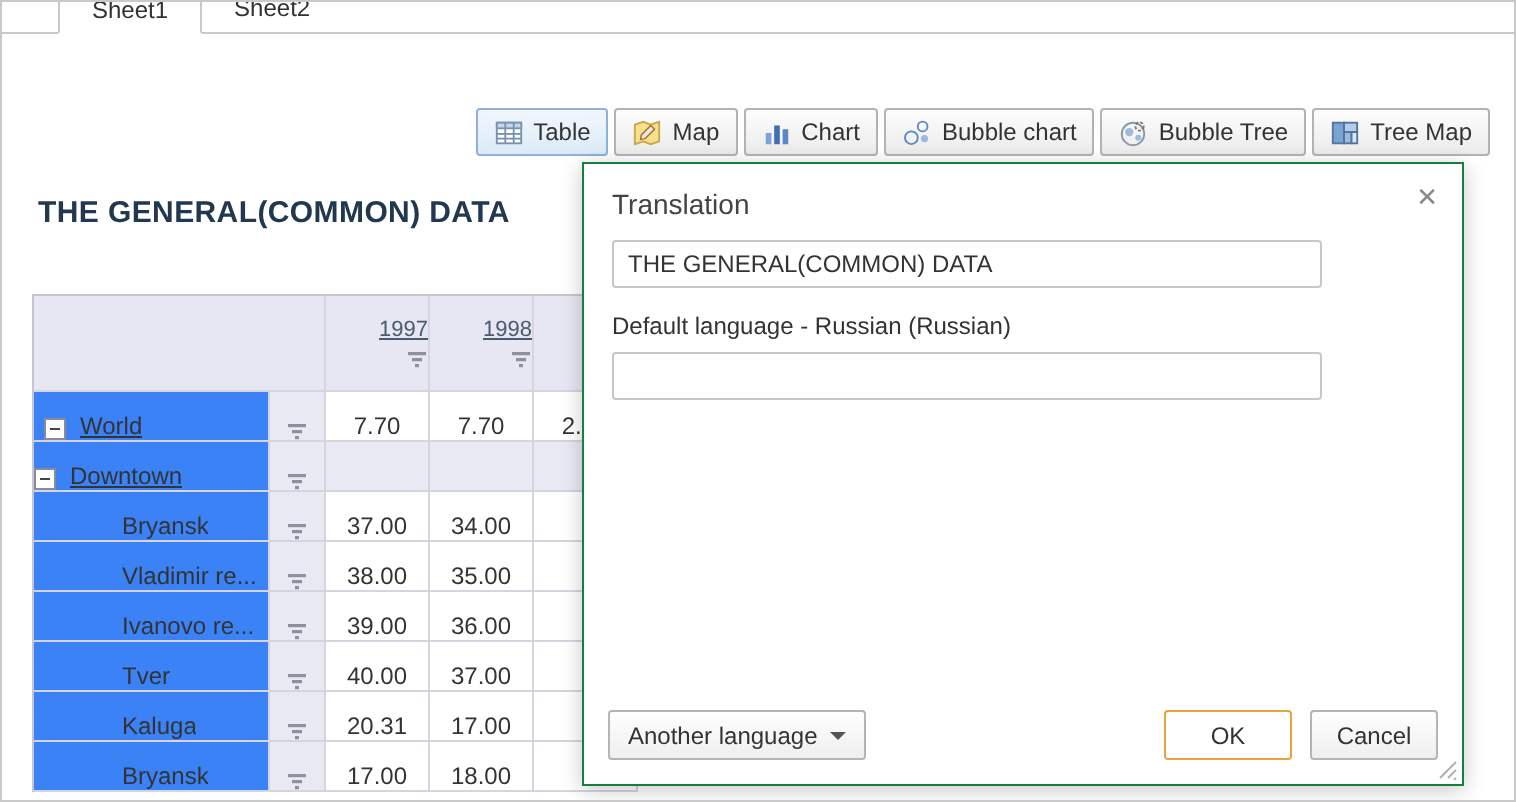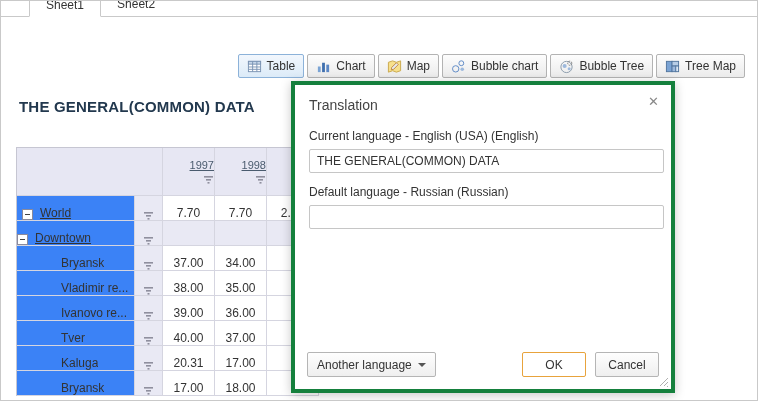--- a/index.html
+++ b/index.html
@@ -70,22 +70,22 @@
     display:inline-flex; align-items:center; justify-content:center;
     margin-right:7px; flex:0 0 auto; cursor:pointer;
   }
   .expander::before { content:""; width:5px; height:1px; background:#444; }
   .rlabel { white-space:nowrap; overflow:hidden; }
   .rlabel.link { text-decoration:underline; cursor:pointer; }
   .funnel { display:block; cursor:pointer; }
 
   
   .dialog {
-    position:absolute; left:290px; top:80px; width:384px; height:312px;
-    background:#fff; border:4px solid #15803d;
+    position:absolute; left:290px; top:80px; width:441px; height:312px;
+    background:#fff; border:1px solid #15803d;
     box-shadow:0 2px 10px rgba(0,0,0,.22); z-index:10;
   }
   .dlg-title {
     font-size:14px; color:#444; padding:12px 14px 4px;
   }
   .dlg-close {
     position:absolute; top:10px; right:12px; font-size:13px; color:#888;
     cursor:pointer; line-height:14px;
   }
   .dlg-label { font-size:12px; color:#333; margin:12px 14px 0; }
@@ -130,32 +130,32 @@
         <rect x="1.5" y="2.5" width="13" height="3" fill="#c6d7ea" stroke="#7a93b3"></rect>
         <line x1="6" y1="2.5" x2="6" y2="13.5" stroke="#7a93b3"></line>
         <line x1="10.5" y1="2.5" x2="10.5" y2="13.5" stroke="#7a93b3"></line>
         <line x1="1.5" y1="8.5" x2="14.5" y2="8.5" stroke="#7a93b3"></line>
         <line x1="1.5" y1="11" x2="14.5" y2="11" stroke="#7a93b3"></line>
       </svg>
       <span>Table</span>
     </div>
     <div class="tbtn">
       <svg width="15" height="15" viewBox="0 0 16 16">
+        <path d="M1.5 3.5 6 2l4 1.5L14.5 2v10.5L10 14 6 12.5l-4.5 1.5z" fill="#f7e08c" stroke="#c9a84c"></path>
+        <path d="M5 9l5-5 2 2-5 5-2.4.4z" fill="#e8e8e8" stroke="#b06f2e" stroke-width="0.8"></path>
+      </svg>
+      <span>Map</span>
+    </div>
+    <div class="tbtn">
+      <svg width="15" height="15" viewBox="0 0 16 16">
         <rect x="2" y="8" width="3" height="6" fill="#7aa3d4"></rect>
         <rect x="6.5" y="4" width="3" height="10" fill="#3f6fae"></rect>
         <rect x="11" y="6" width="3" height="8" fill="#5b87c5"></rect>
       </svg>
       <span>Chart</span>
-    </div>
-    <div class="tbtn">
-      <svg width="15" height="15" viewBox="0 0 16 16">
-        <path d="M1.5 3.5 6 2l4 1.5L14.5 2v10.5L10 14 6 12.5l-4.5 1.5z" fill="#f7e08c" stroke="#c9a84c"></path>
-        <path d="M5 9l5-5 2 2-5 5-2.4.4z" fill="#e8e8e8" stroke="#b06f2e" stroke-width="0.8"></path>
-      </svg>
-      <span>Map</span>
     </div>
     <div class="tbtn">
       <svg width="15" height="15" viewBox="0 0 16 16">
         <circle cx="5" cy="10.5" r="3.4" fill="none" stroke="#5b87c5"></circle>
         <circle cx="11" cy="4.5" r="2.6" fill="none" stroke="#5b87c5"></circle>
         <circle cx="12" cy="11" r="1.9" fill="#9db9dd"></circle>
       </svg>
       <span>Bubble chart</span>
     </div>
     <div class="tbtn">
@@ -337,21 +337,20 @@
       <div class="cell valc">17.00</div>
       <div class="cell valc">18.00</div>
       <div class="cell valc"></div>
     </div>
   </div>
 
   <div class="dialog">
     <div class="dlg-title">Translation</div>
     <span class="dlg-close">✕</span>
 
-    <div class="dlg-label">Current language - English (USA) (English)</div>
     <input class="dlg-input" type="text" value="THE GENERAL(COMMON) DATA" style="">
 
     <div class="dlg-label"><span>Default language - </span><b>Russian (Russian)</b></div>
     <input class="dlg-input" type="text" value="" style="">
 
     <div class="dlg-footer">
       <div class="btn btn-another">
         <span>Another language</span>
         <span class="caret"></span>
       </div>

